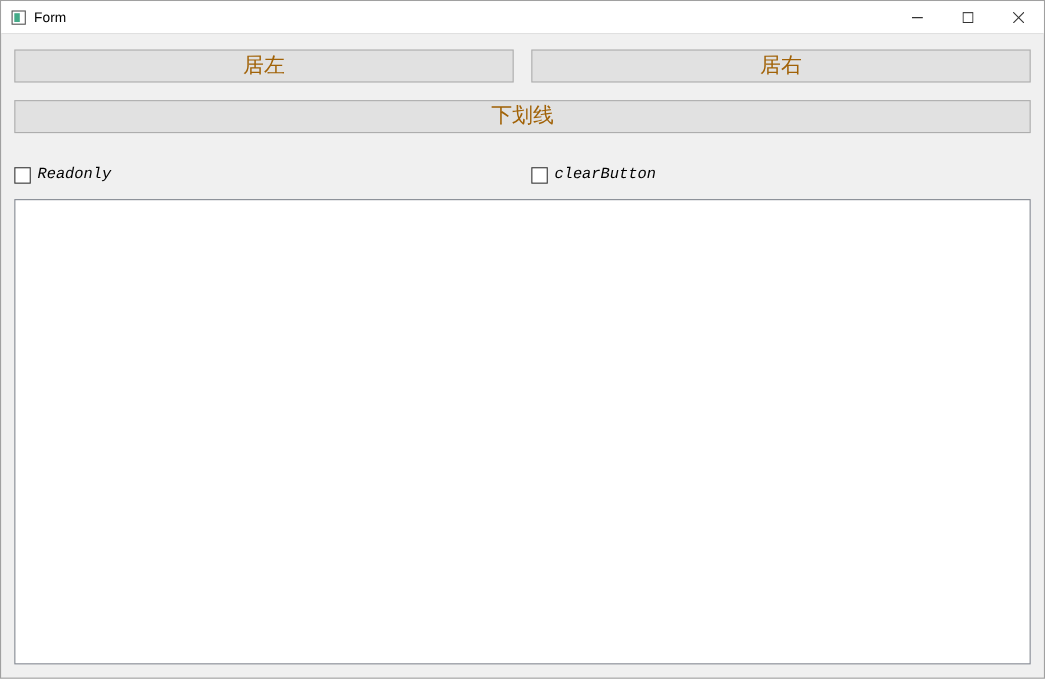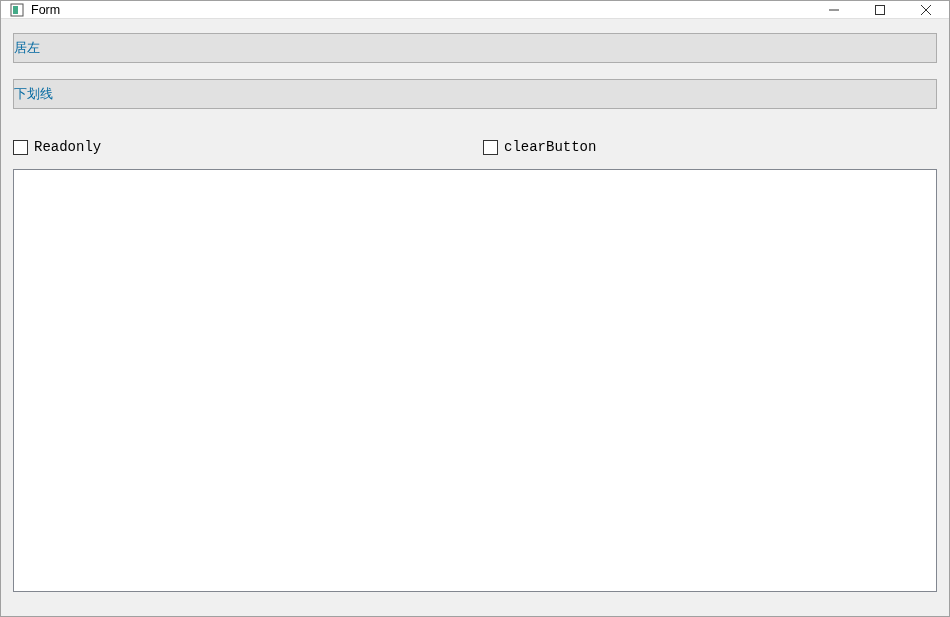--- a/index.html
+++ b/index.html
@@ -6,21 +6,21 @@
     body {
       width: 950px;
       height: 617px;
       background: #f0f0f0;
       font-family: "SimSun", "宋体", monospace, sans-serif;
       font-size: 13px;
       overflow: hidden;
       border: 1px solid #a0a0a0;
     }
     .titlebar {
-      height: 18px;
+      height: 30px;
       background: #fff;
       display: flex;
       align-items: center;
       border-bottom: 1px solid #e0e0e0;
     }
     .titlebar-icon {
       width: 16px;
       height: 16px;
       margin-left: 8px;
       margin-right: 6px;
@@ -56,25 +56,25 @@
     .button-row {
       display: flex;
       gap: 16px;
       margin-bottom: 16px;
     }
     .push-btn {
       flex: 1;
       height: 30px;
       background: #e1e1e1;
       border: 1px solid #adadad;
-      text-align: left;
+      text-align: center;
       line-height: 28px;
-      color: #0369a1;
+      color: #a16207;
       font-family: "SimSun", "宋体", sans-serif;
-      font-size: 13px;
+      font-size: 19px;
     }
 
     .checkbox-row {
       display: flex;
       gap: 16px;
       margin-top: 14px;
       margin-bottom: 14px;
     }
     .check-cell {
       flex: 1;
@@ -85,20 +85,21 @@
       width: 15px;
       height: 15px;
       border: 1px solid #333;
       background: #fff;
       margin-right: 6px;
       flex-shrink: 0;
     }
     .cb-label {
       font-family: "Courier New", "SimSun", monospace;
       font-size: 14px;
+      font-style: italic;
     }
 
     .textarea {
       flex: 1;
       background: #fff;
       border: 1px solid #828790;
       width: 100%;
     }
   </style>
 </head>
@@ -129,20 +130,21 @@
           <line x1="10" y1="0" x2="0" y2="10" stroke="#333" stroke-width="1"></line>
         </svg>
     </div>
   </div>
 </div>
 
 <div class="client-area">
 
   <div class="button-row">
     <div class="push-btn">居左</div>
+    <div class="push-btn">居右</div>
   </div>
 
   <div class="button-row">
     <div class="push-btn">下划线</div>
   </div>
 
   <div class="checkbox-row">
     <div class="check-cell">
       <div class="cb"></div>
       <span class="cb-label">Readonly</span>

